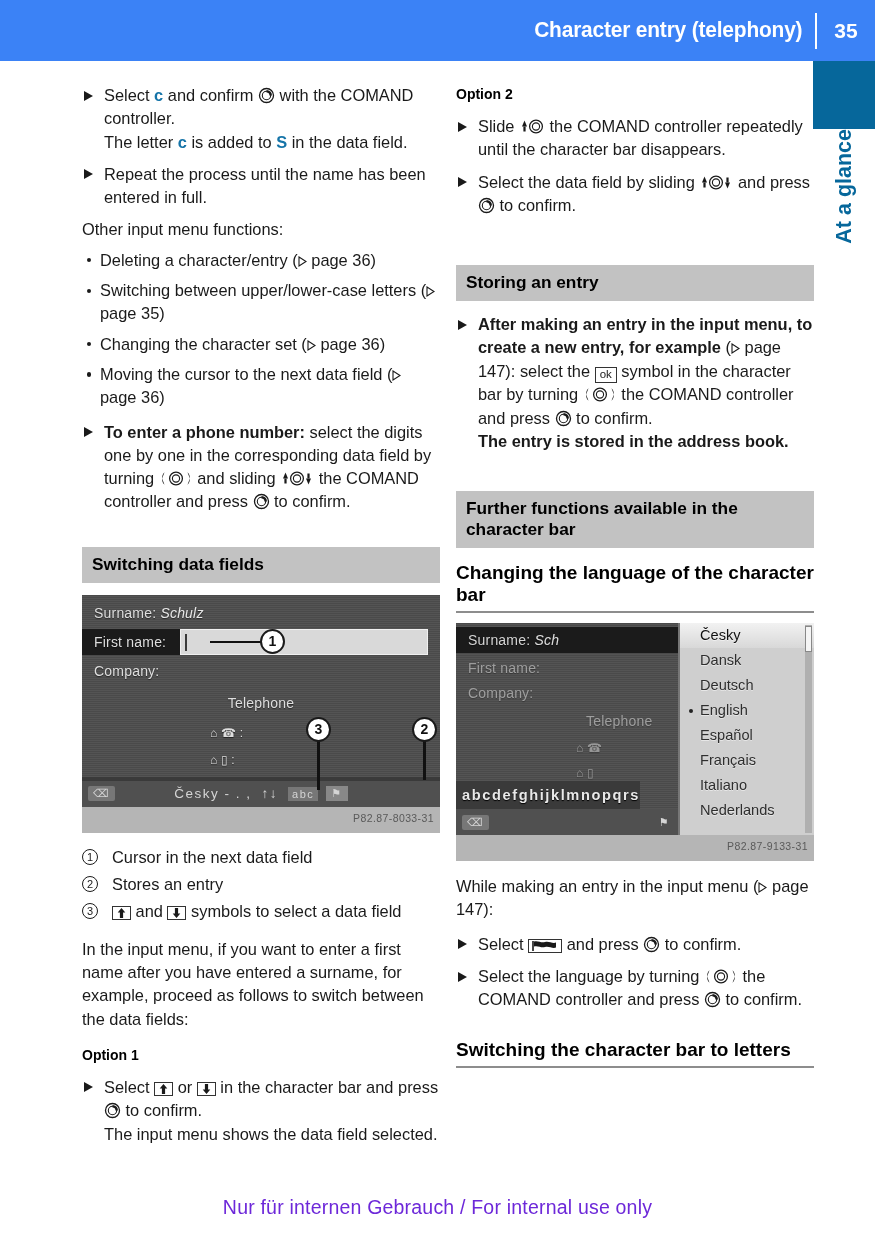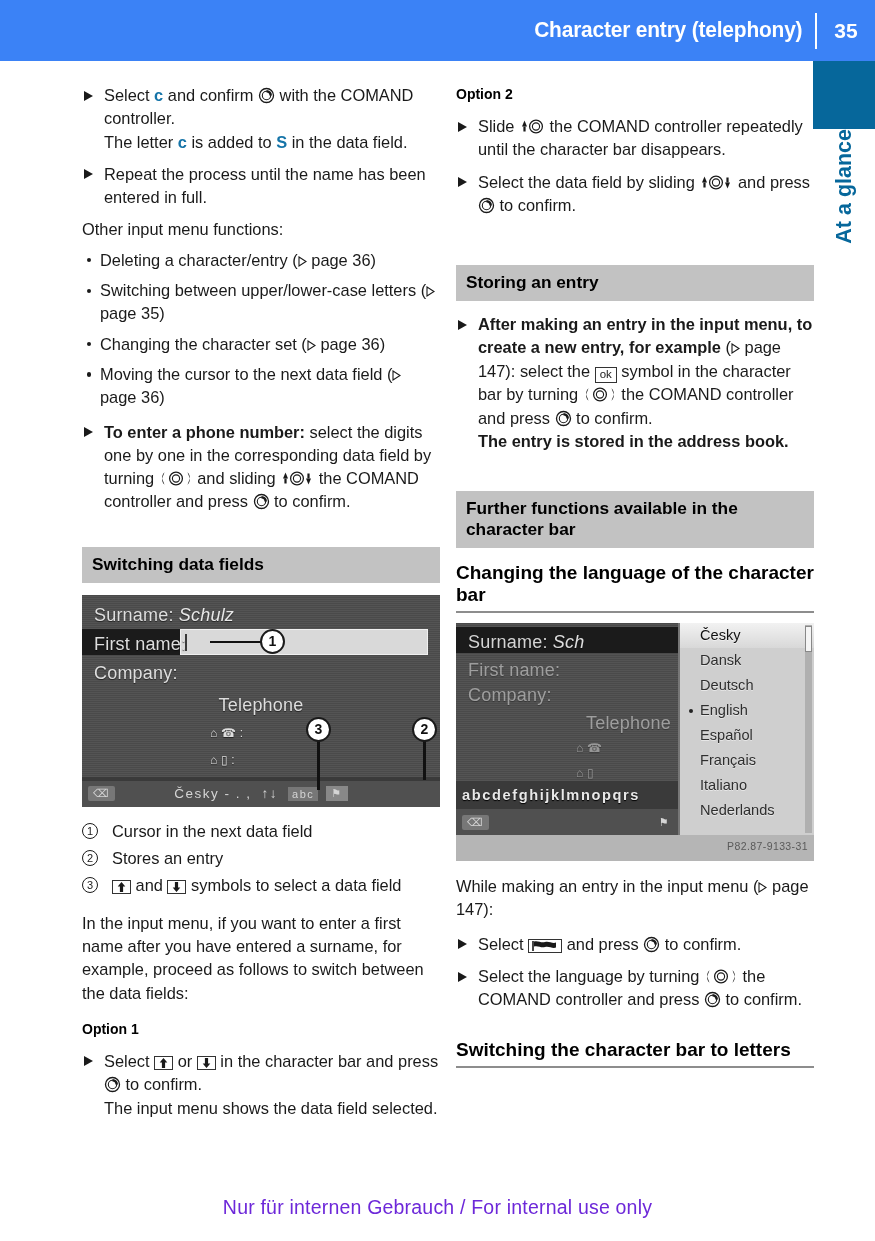--- a/index.html
+++ b/index.html
@@ -242,21 +242,21 @@
     position: absolute;
     right: 6px; top: 5px;
     font-size: 10.5px;
     color: #5a5a5a;
     letter-spacing: .4px;
   }
 
   .fld {
     position: absolute;
     left: 12px;
-    font-size: 18px;
+    font-size: 14px;
     color: #dedede;
     letter-spacing: .2px;
     text-shadow: 0 1px 1px rgba(0,0,0,.55);
   }
   .fld .val { font-style: italic; color: #e8e8e8; }
 
   .row-hl {
     position: absolute;
     left: 0;
     height: 26px;
@@ -503,20 +503,23 @@
 
       <div class="leader" style="left:128px; top:46px; width:56px; height:2.5px"></div>
       <div class="callout" style="left:178px; top:34px">1</div>
 
       <div class="leader" style="left:341px; top:145px; width:2.5px; height:40px"></div>
       <div class="callout" style="left:330px; top:122px">2</div>
 
       <div class="leader" style="left:235px; top:145px; width:2.5px; height:50px"></div>
       <div class="callout" style="left:224px; top:122px">3</div>
     </div>
+    <div class="shot-caption">
+      <span class="shot-code">P82.87-8033-31</span>
+    </div>
   </div>
 
   <div style="margin-top:12px">
     <div class="legend-item">
       <span class="num">1</span>
       <span>Cursor in the next data field</span>
     </div>
     <div class="legend-item">
       <span class="num">2</span>
       <span>Stores an entry</span>
@@ -610,21 +613,21 @@
       <div class="fld" style="top:9px; z-index:3; opacity:.95">
         <span>Surname:</span>
         <span class="val">Sch</span>
       </div>
       <div class="fld" style="top:37px; opacity:.55">First name:</div>
       <div class="fld" style="top:62px; opacity:.55">Company:</div>
       <div class="fld" style="left:130px; top:90px; opacity:.55">Telephone</div>
       <div class="fld" style="left:120px; top:118px; font-size:12px; opacity:.5">⌂ ☎</div>
       <div class="fld" style="left:120px; top:143px; font-size:12px; opacity:.5">⌂ ▯</div>
 
-      <div class="charbar" style="top:158px; width:222px; justify-content:flex-start; padding-left:6px; letter-spacing:1.6px">
+      <div class="charbar" style="top:158px; width:184px; justify-content:flex-start; padding-left:6px; letter-spacing:1.6px">
         <span>abcdefghijklmnopqrs</span>
       </div>
       <div class="charbar2" style="top:186px; width:222px; height:26px">
         <span style="position:absolute;left:6px;font-size:11px;background:#777;padding:1px 5px;border-radius:2px">⌫</span>
         <span style="position:absolute;right:8px;font-size:11px">⚑</span>
       </div>
 
       <div class="lang-panel">
         <div class="lang-item sel"><span>Česky</span></div>
         <div class="lang-item"><span>Dansk</span></div>

